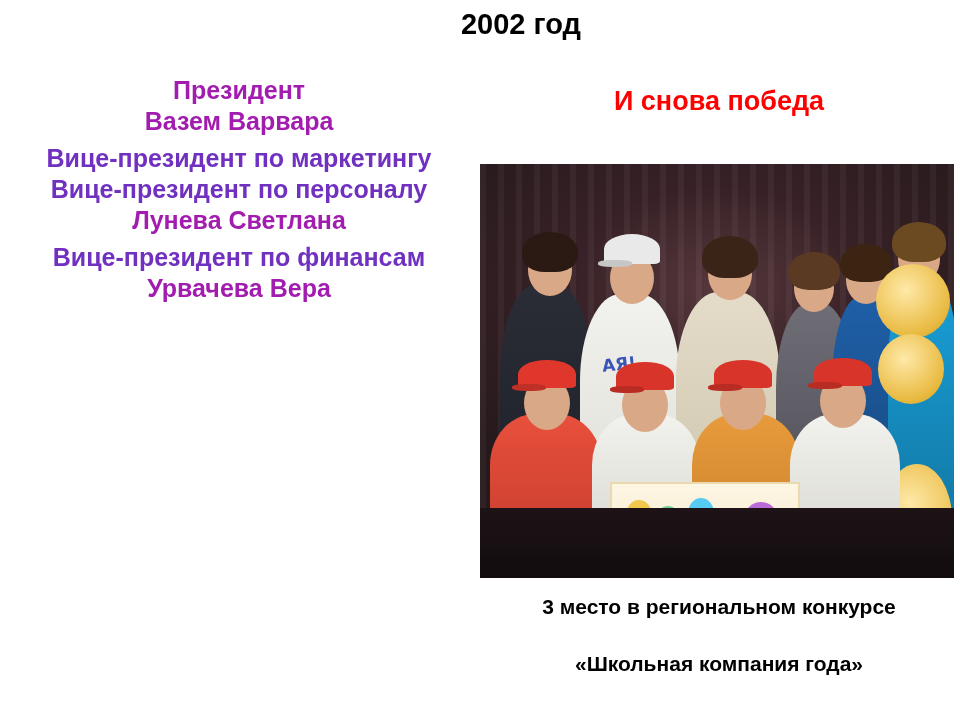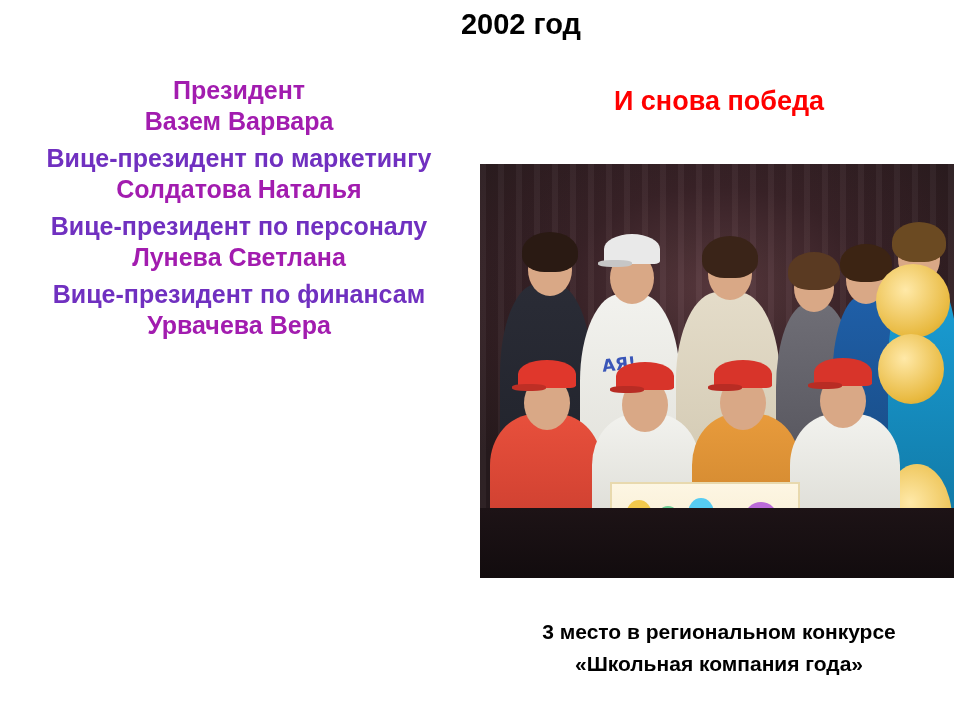--- a/index.html
+++ b/index.html
@@ -178,37 +178,36 @@
 
   .caption {
     position: absolute;
     left: 478px;
     width: 482px;
     text-align: center;
     font-size: 21px;
     font-weight: bold;
     color: #000000;
   }
-  .caption.line1 { top: 620px; }
+  .caption.line1 { top: 595px; }
   .caption.line2 { top: 652px; }
 </style>
 </head>
 <body>
 
 <div class="slide">
 
   <div class="slide-title">2002 год</div>
 
   <div class="left-col">
 
     <div class="role first">Президент</div>
     <div class="person">Вазем Варвара</div>
 
     <div class="role">Вице-президент по маркетингу</div>
-    <div class="person">Солдатова Наталья</div>
 
     <div class="role">Вице-президент по персоналу</div>
     <div class="person">Лунева Светлана</div>
 
 
     <div class="role">Вице-президент по финансам</div>
     <div class="person">Урвачева Вера</div>
 
   </div>
 

